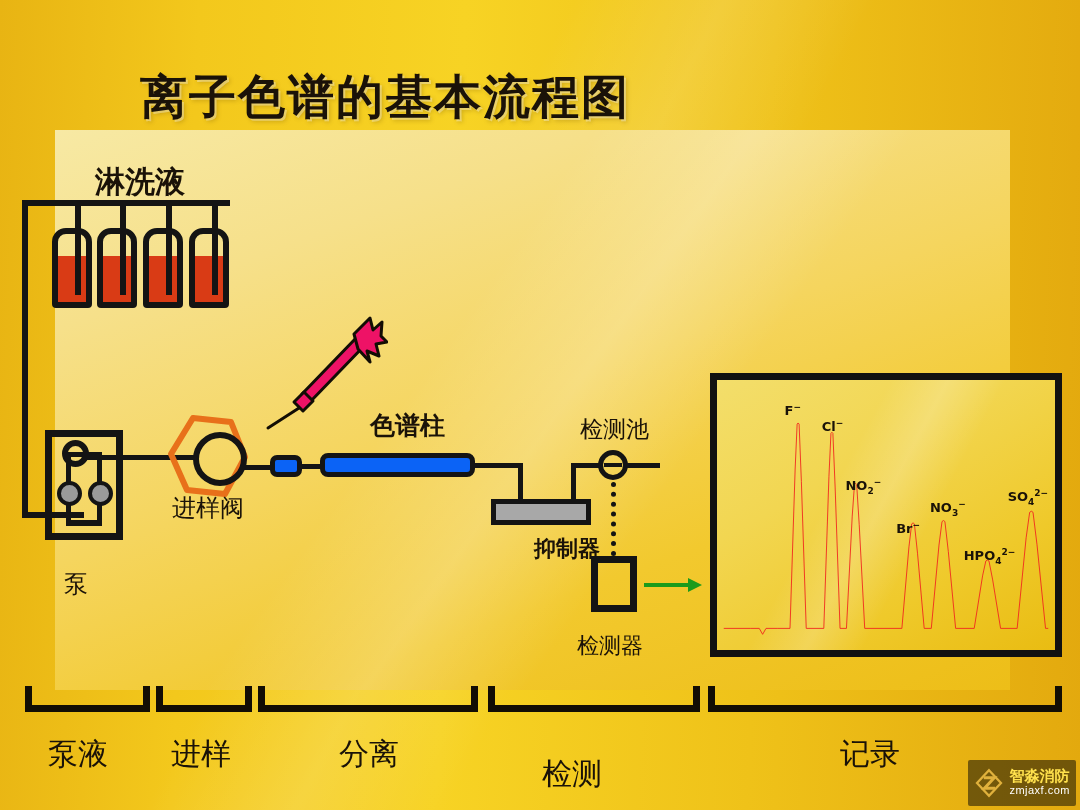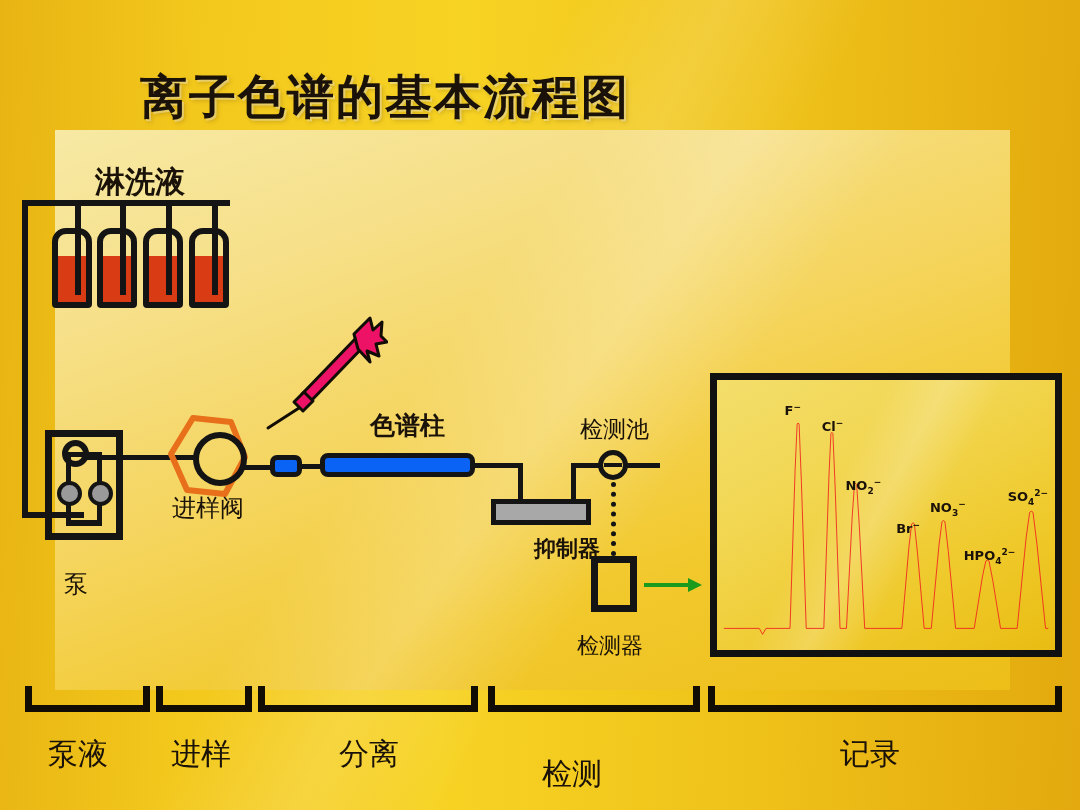--- a/index.html
+++ b/index.html
@@ -236,14 +236,24 @@
       </div>
     </div>
   <div id="stagelabels">
       <div class="stagelbl cn" style="left: 48px; top: 734px;">泵液</div>
       <div class="stagelbl cn" style="left: 171px; top: 734px;">进样</div>
       <div class="stagelbl cn" style="left: 322px; top: 734px; margin-left: 17px;">分离</div>
       <div class="stagelbl cn" style="left: 542px; top: 734px; margin-top: 20px;">检测</div>
       <div class="stagelbl cn" style="left: 840px; top: 734px;">记录</div>
     </div>
 
+  <div class="wm">
+    <svg class="logo" viewBox="0 0 40 40">
+      <polygon points="20,3 36,20 20,37 4,20" fill="none" stroke="#E0B13C" stroke-width="3"></polygon>
+      <path d="M13,13 L27,13 L14,27 L28,27" fill="none" stroke="#E0B13C" stroke-width="4"></path>
+    </svg>
+    <div class="txt">
+      <span class="t1 cn">智淼消防</span>
+      <span class="t2">zmjaxf.com</span>
+    </div>
+  </div>
 
 </div>
 
 </body></html>

